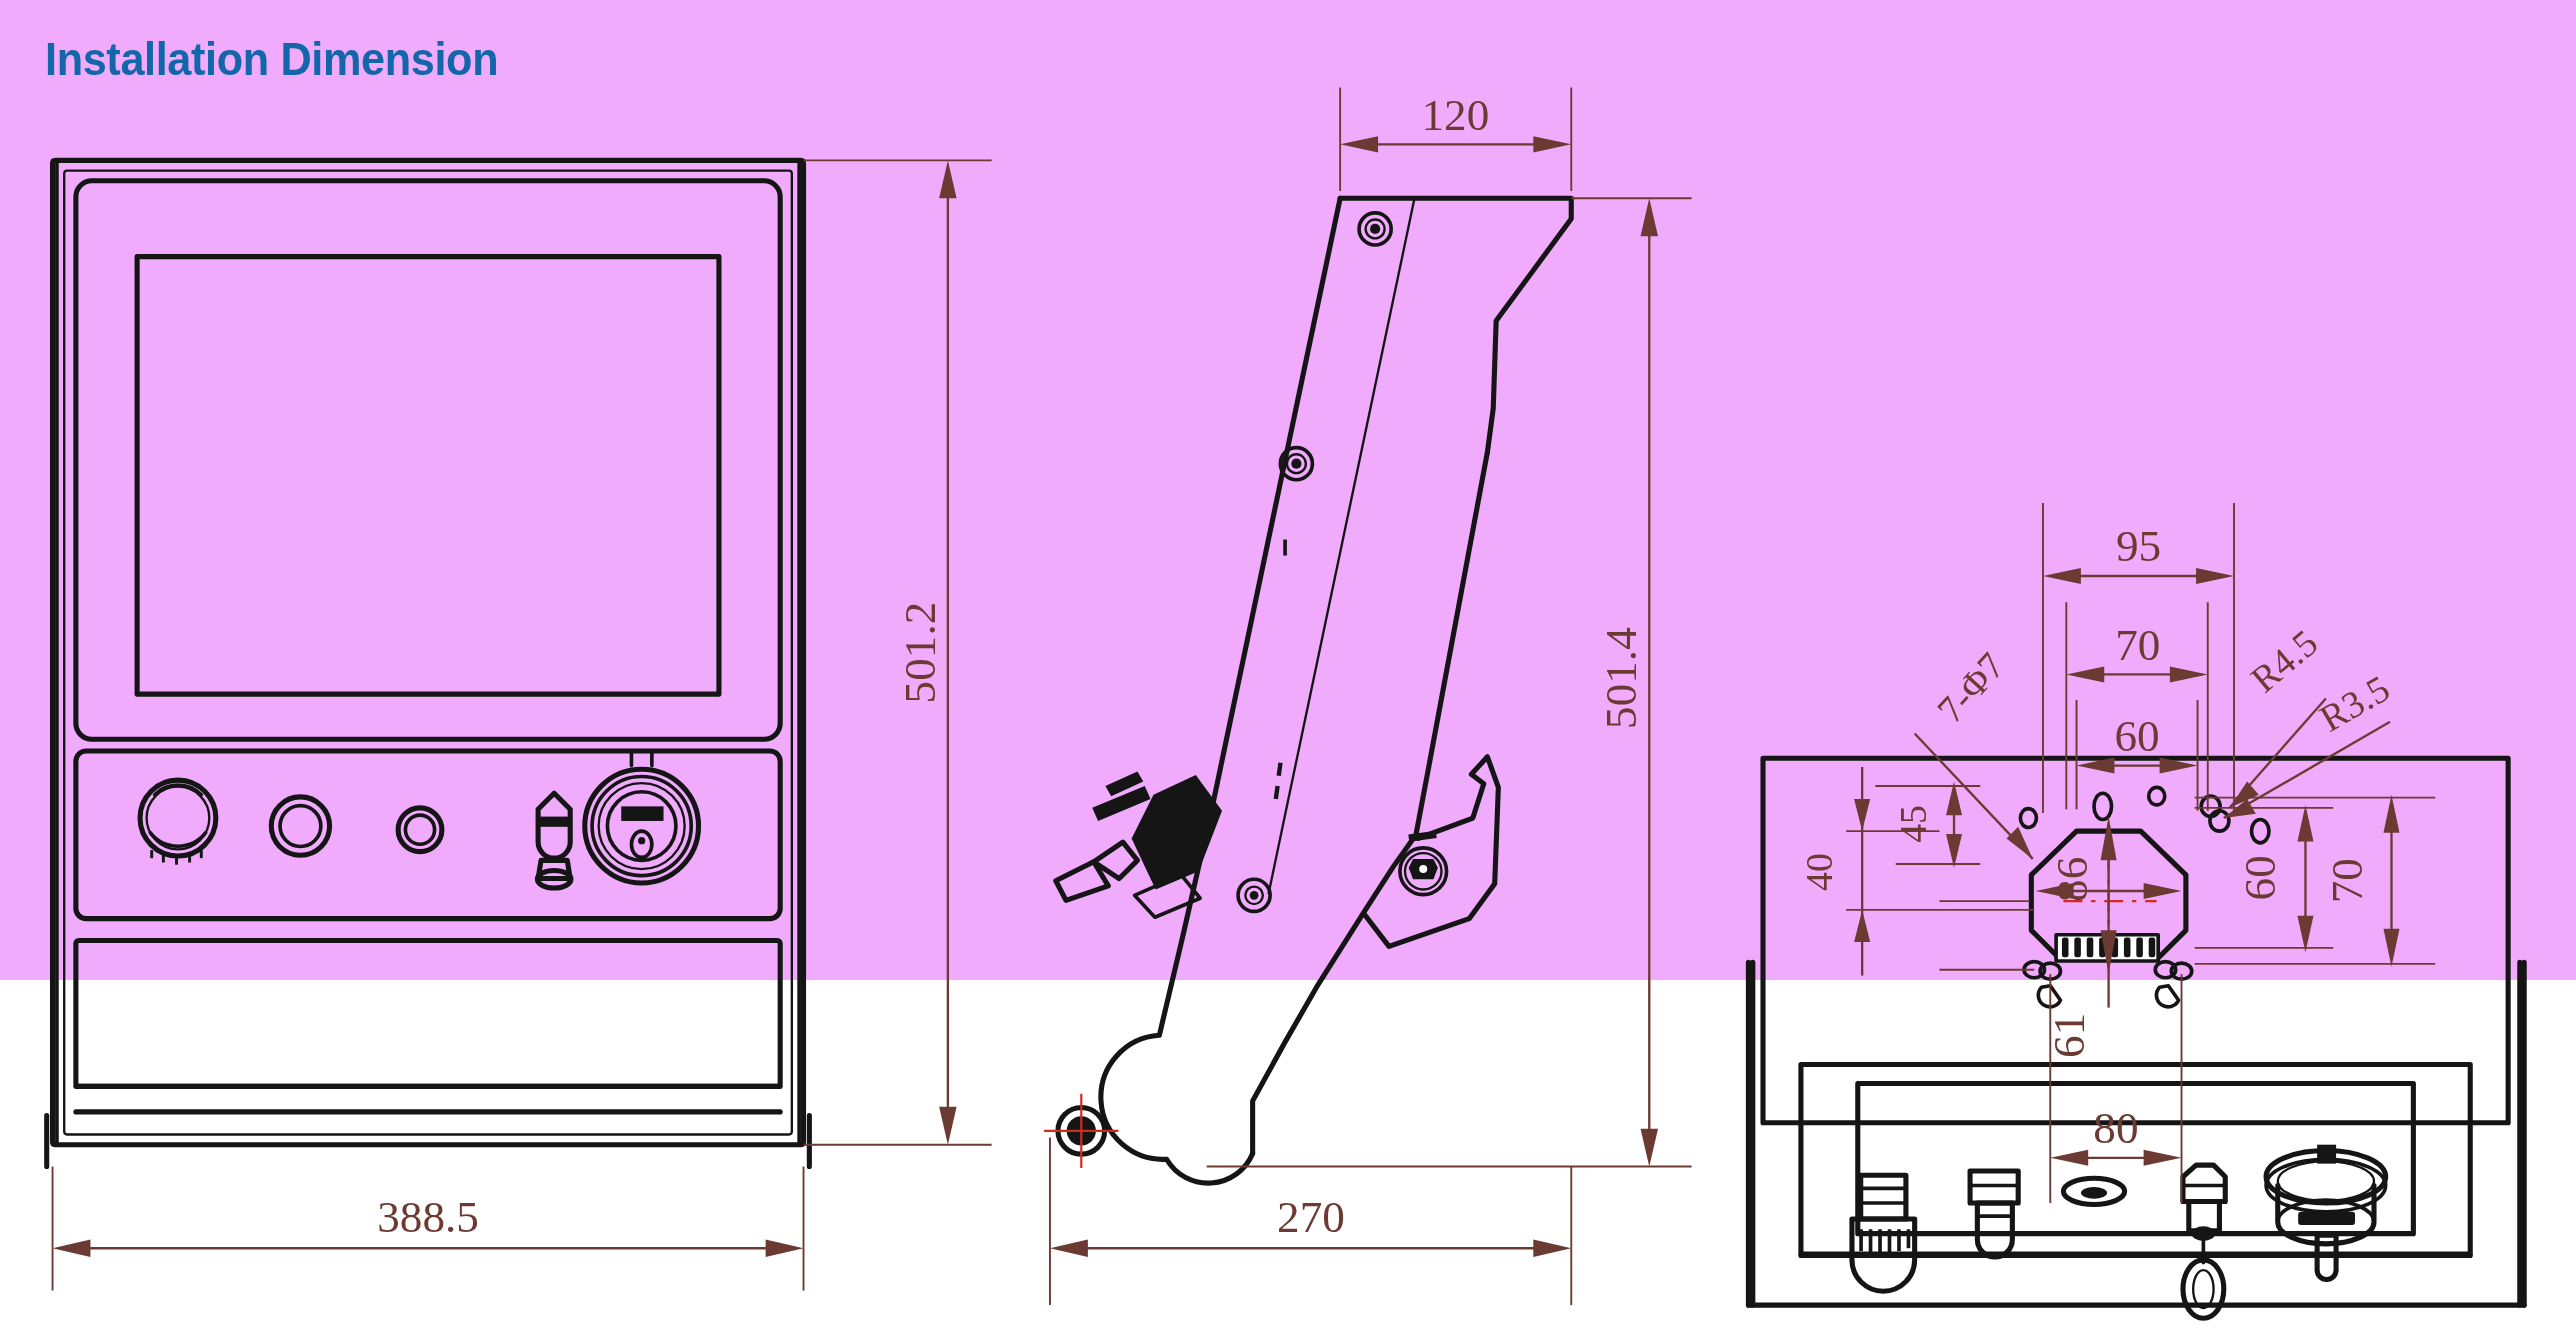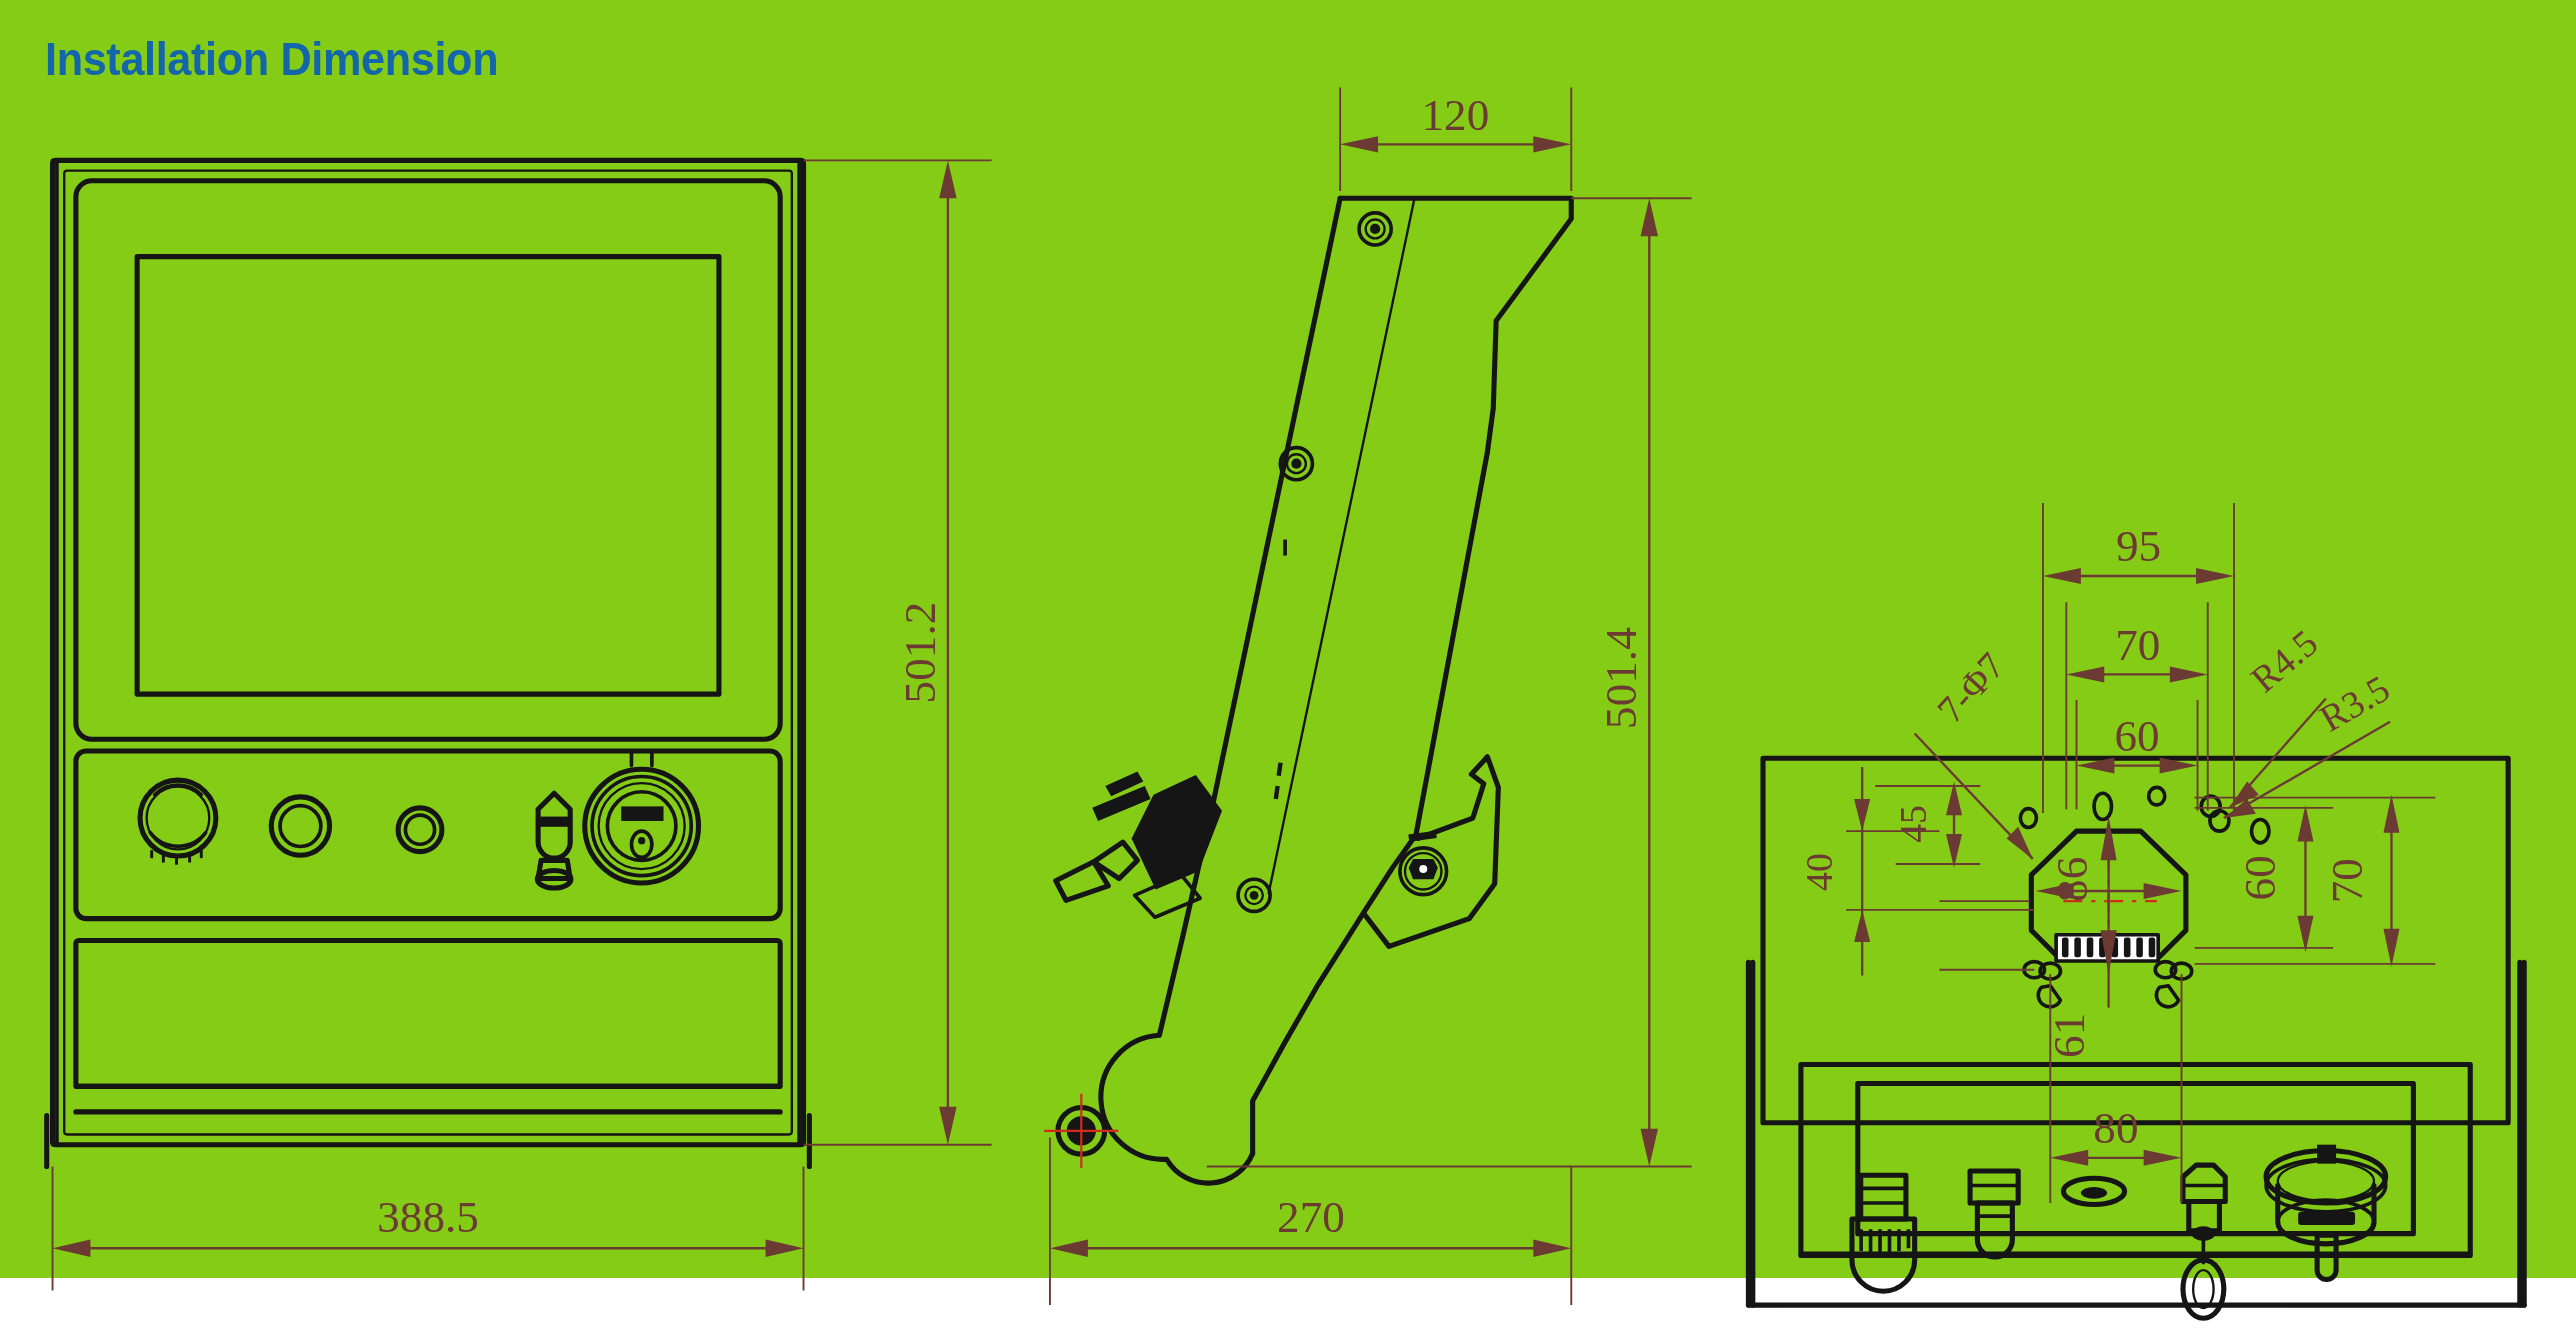--- a/index.html
+++ b/index.html
@@ -2,21 +2,21 @@
 <html style="font-size:11.7px"><head>
 <meta charset="utf-8">
 <title>Installation Dimension</title>
 <style>
   html,body{margin:0;padding:0;background:#ffffff;}
   body{
     width:2576px;height:1343px;
     font-family:"Liberation Sans", sans-serif;
     overflow:hidden;position:relative;
   }
-  #sheet{position:absolute;left:0;top:0;width:2576px;height:1278px;background:#84cc16;}
+  #sheet{position:absolute;left:0;top:0;width:2576px;height:980px;background:#f0abfc;}
   #title{
     position:absolute;left:45px;top:31px;
     font-size:47px;font-weight:bold;color:#1266A9;
     letter-spacing:-0.4px;
     font-family:"Liberation Sans", sans-serif;
     transform:scaleX(0.92);transform-origin:left top;
     white-space:nowrap;
   }
   svg#dwg{position:absolute;left:0;top:0;width:2576px;height:1343px;}
   .ol{fill:none;stroke:#151515;stroke-width:7;stroke-linejoin:round;stroke-linecap:round;}

